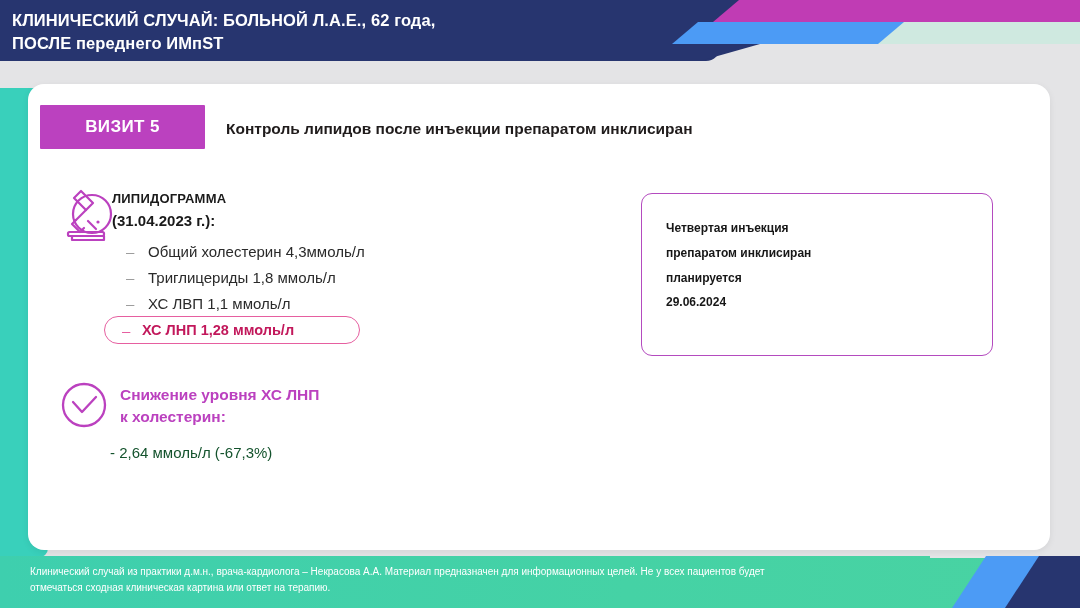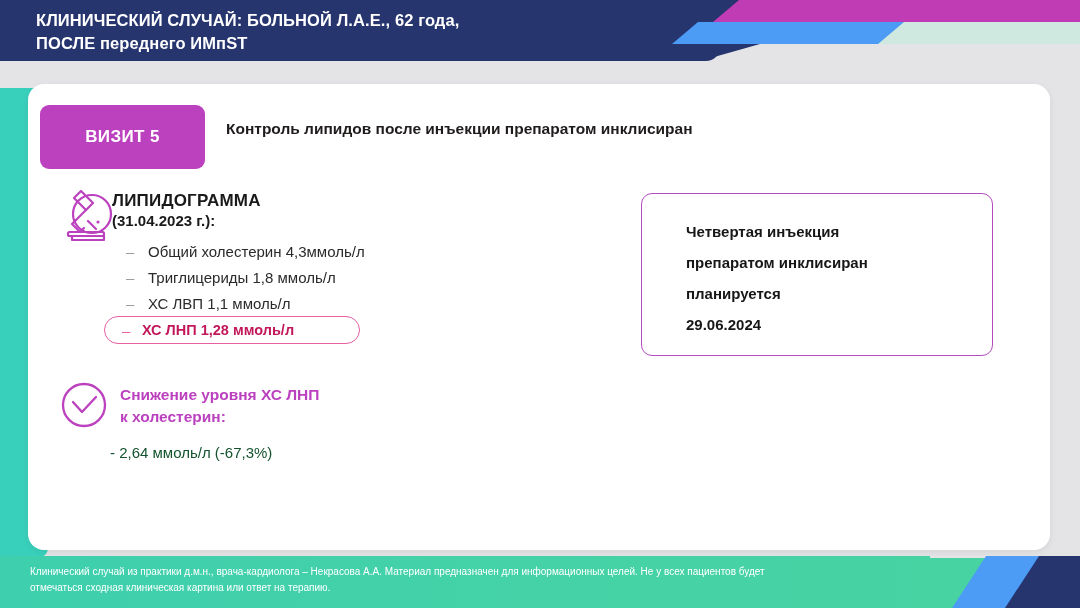--- a/index.html
+++ b/index.html
@@ -37,57 +37,57 @@
     top:22px; left:878px; width:202px; height:22px;
     background:#cfe9e0;
     clip-path: polygon(26px 0, 202px 0, 202px 22px, 0 22px);
   }
   .hdr-navy-lower {
     position:absolute; left:0; top:44px; width:760px; height:17px;
     background:#27356f;
     clip-path: polygon(0 0, 760px 0, 700px 17px, 0 17px);
   }
   .hdr-title {
-    position:absolute; left:36px; top:9px; width:640px;
+    position:absolute; left:12px; top:9px; width:640px;
     color:#ffffff; font-size:16.5px; font-weight:bold; line-height:1.42;
     letter-spacing:.1px;
   }
 
   
   .teal-bar {
     position:absolute; left:0; top:88px; width:48px; height:470px;
     background:#39d0bb; border-radius:0 10px 10px 0;
   }
 
   
   .card {
     position:absolute; left:28px; top:84px; width:1022px; height:466px;
     background:#ffffff; border-radius:16px;
     box-shadow:0 2px 7px rgba(0,0,0,.07);
   }
 
   
   .visit-badge {
-    position:absolute; left:40px; top:105px; width:165px; height:64px;
-    background:#bb41bf; border-radius:9px;
+    position:absolute; left:40px; top:105px; width:165px; height:44px;
+    background:#bb41bf; border-radius:1px;
     display:flex; align-items:center; justify-content:center;
   }
   .visit-badge span {
     color:#ffffff; font-size:17px; font-weight:bold; letter-spacing:.4px;
   }
   .visit-subtitle {
     position:absolute; left:226px; top:120px; width:620px;
     color:#201c1c; font-size:15.5px; font-weight:bold;
   }
 
   
   .micro-icon { position:absolute; left:60px; top:185px; width:56px; height:58px; }
   .lipid-title {
     position:absolute; left:112px; top:191px;
-    color:#1a1a1a; font-size:17px; font-weight:bold; letter-spacing:.2px;
+    color:#1a1a1a; font-size:13px; font-weight:bold; letter-spacing:.2px;
   }
   .lipid-date {
     position:absolute; left:112px; top:212px;
     color:#1a1a1a; font-size:15px; font-weight:bold;text-align:center;
   }
   .lipid-list { position:absolute; left:126px; top:238px; width:430px; }
   .lipid-item {
     display:flex; align-items:center; height:26px;
     font-size:15px; color:#2a2a2a;
   }
@@ -100,21 +100,21 @@
   .lipid-hl .lipid-dash { width:20px; color:#e65fa0; }
   .lipid-hl .hl-text { color:#c2185b; font-size:14.5px; font-weight:bold; }
 
   
   .callout {
     position:absolute; left:641px; top:193px; width:352px; height:163px;
     border:1.7px solid #b44bbf; border-radius:11px;
     padding:22px 0 0 24px;
   }
   .callout-line {
-    color:#171717; font-size:15px; font-weight:bold; line-height:2.07;margin-left:20px;
+    color:#171717; font-size:12px; font-weight:bold; line-height:2.07;
   }
 
   
   .check-icon { position:absolute; left:60px; top:381px; width:48px; height:48px; }
   .reduction-title {
     position:absolute; left:120px; top:384px; width:340px;
     color:#bb41bf; font-size:15.5px; font-weight:bold; line-height:1.42;
   }
   .reduction-value {
     position:absolute; left:110px; top:444px;

